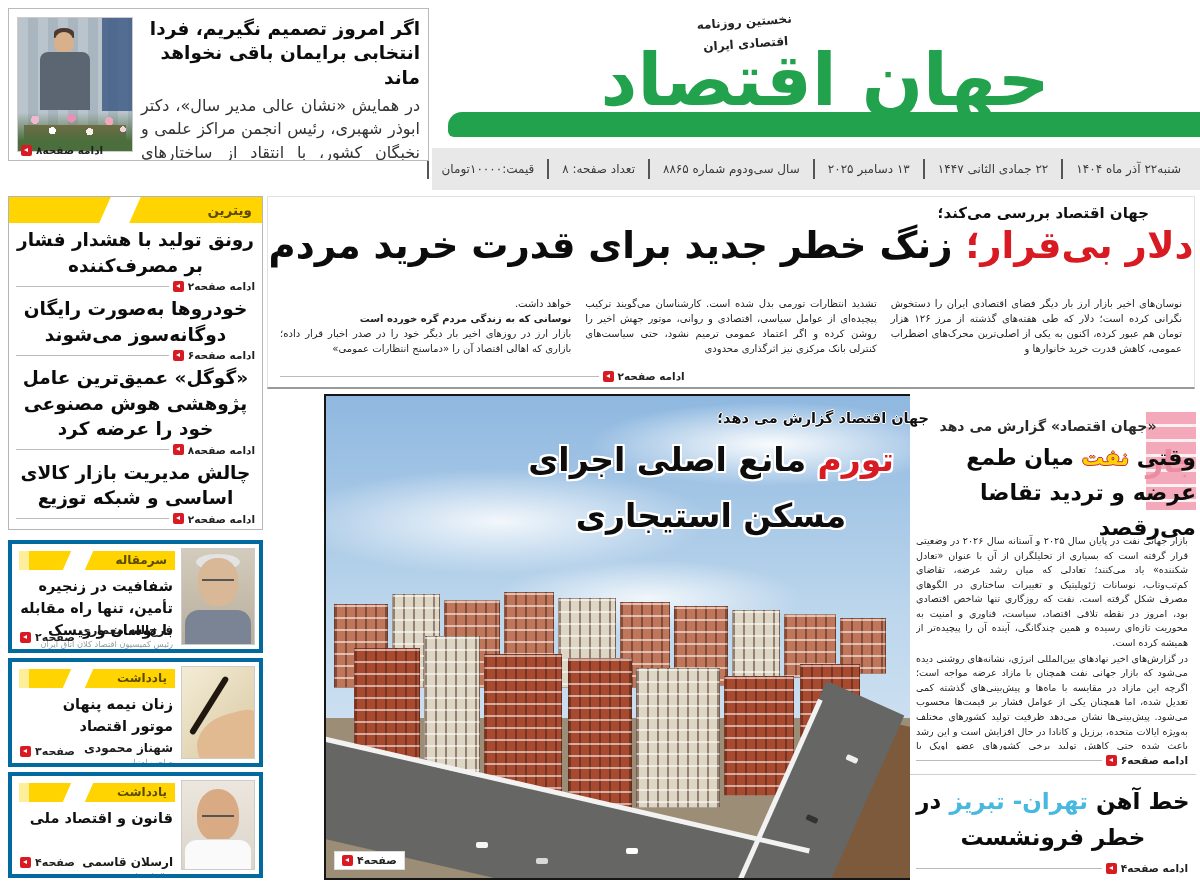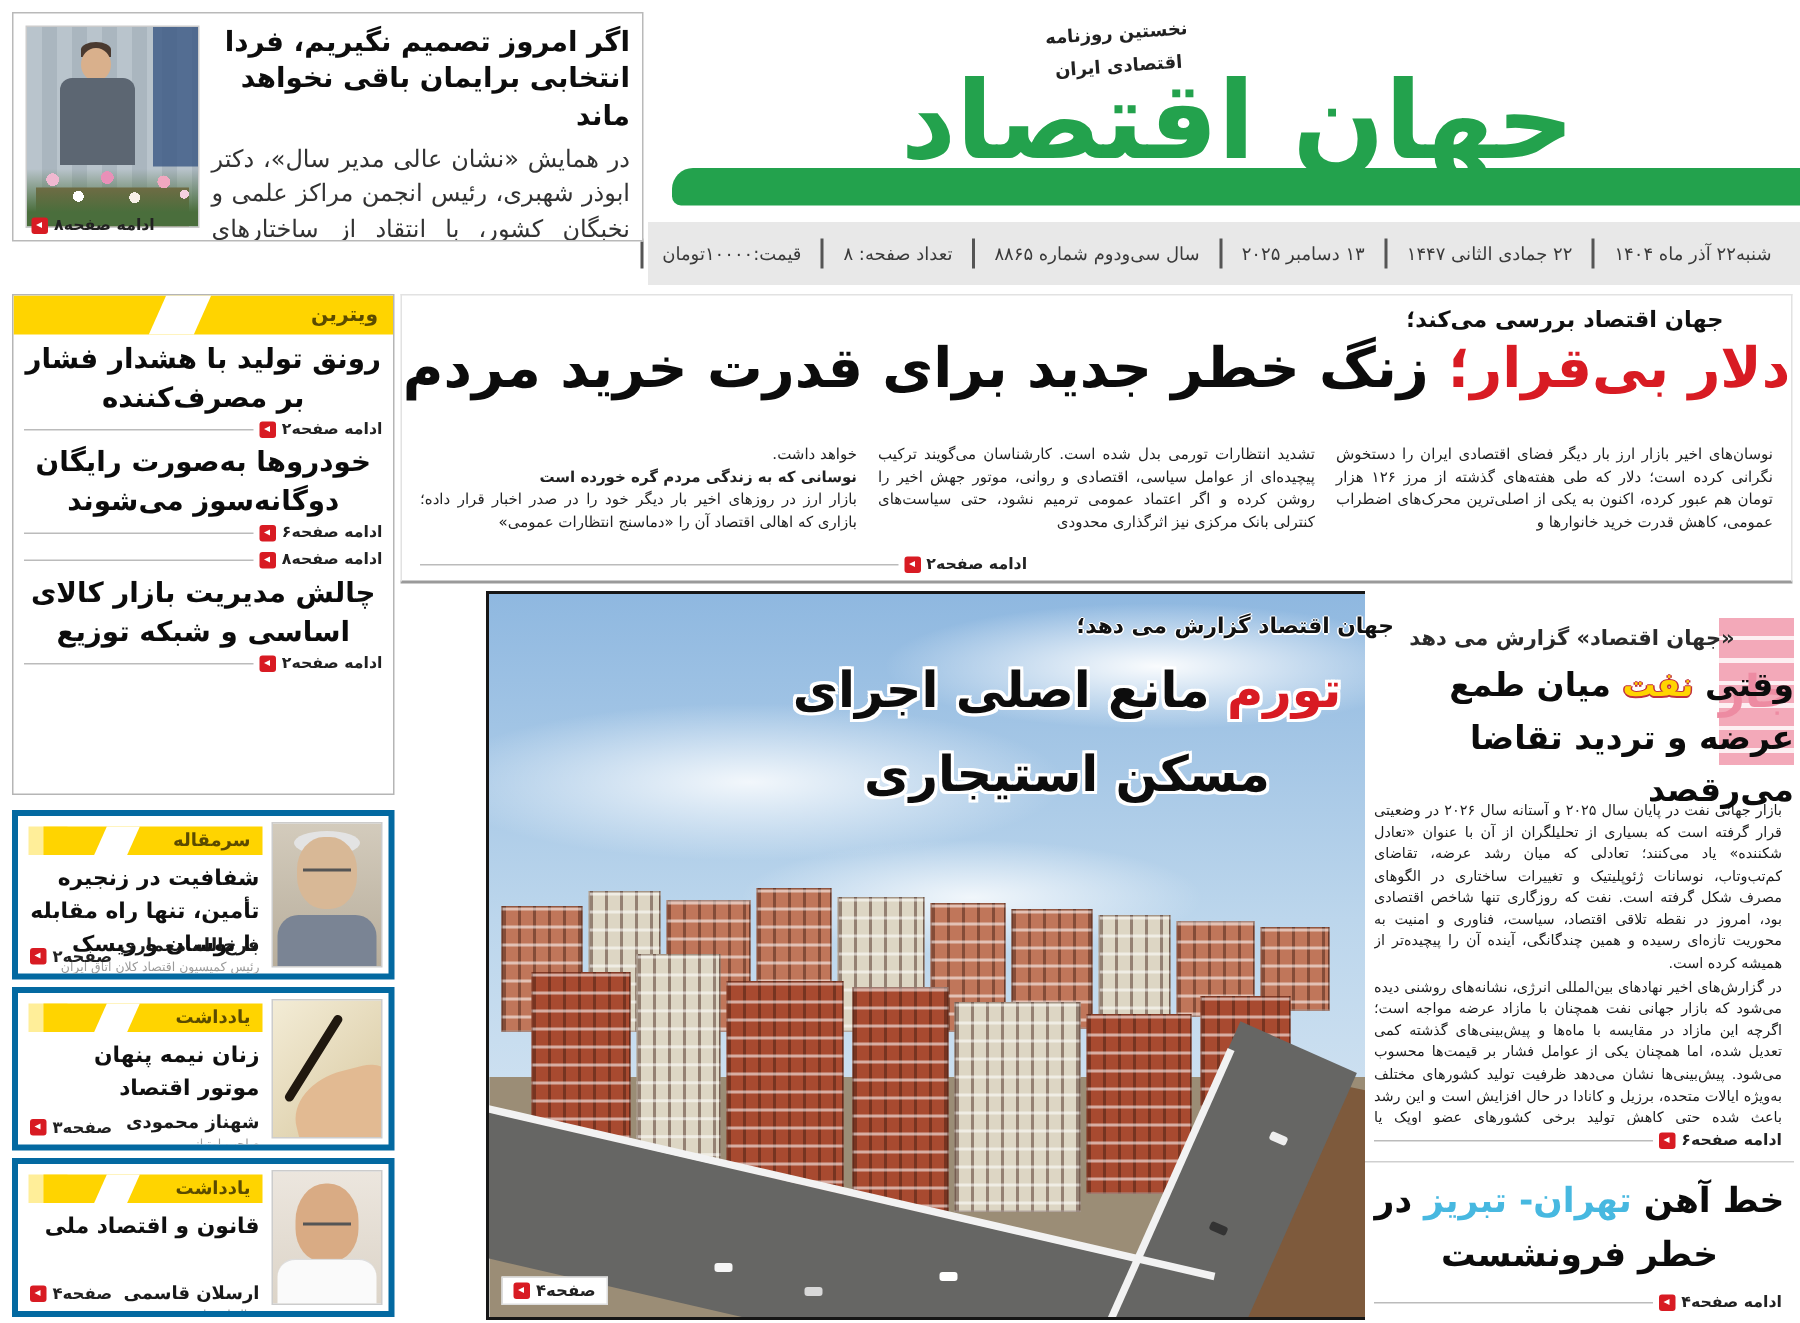--- a/index.html
+++ b/index.html
@@ -240,20 +240,21 @@
   </div>
   <div class="v-item">
     <div class="v-title">خودروها به‌صورت رایگان دوگانه‌سوز می‌شوند</div>
     <div class="more-row v-more">
       <span>ادامه صفحه۶</span>
       <span class="ric"></span>
       <span class="line"></span>
     </div>
   </div>
   <div class="v-item">
+    <div class="v-title">«گوگل» عمیق‌ترین عامل پژوهشی هوش مصنوعی خود را عرضه کرد</div>
     <div class="more-row v-more">
       <span>ادامه صفحه۸</span>
       <span class="ric"></span>
       <span class="line"></span>
     </div>
   </div>
   <div class="v-item">
     <div class="v-title">چالش مدیریت بازار کالای اساسی و شبکه توزیع</div>
     <div class="more-row v-more">
       <span>ادامه صفحه۲</span>

